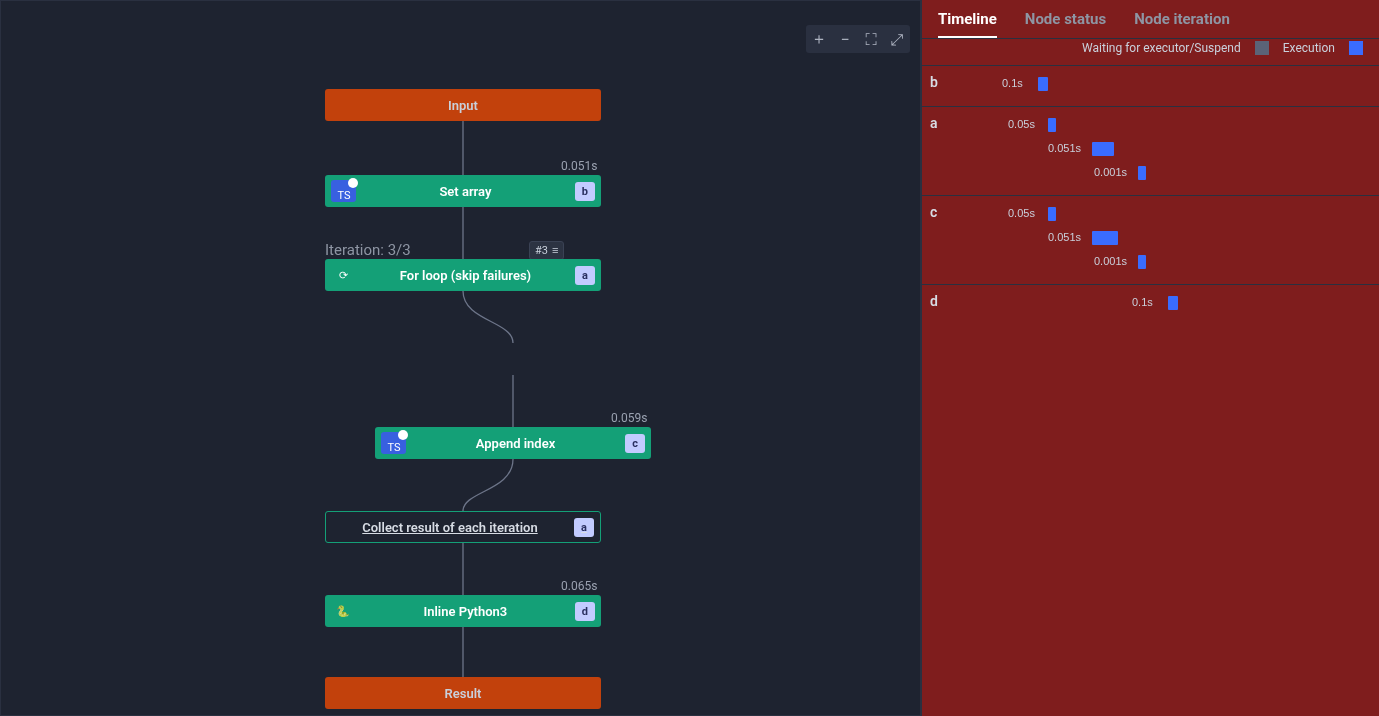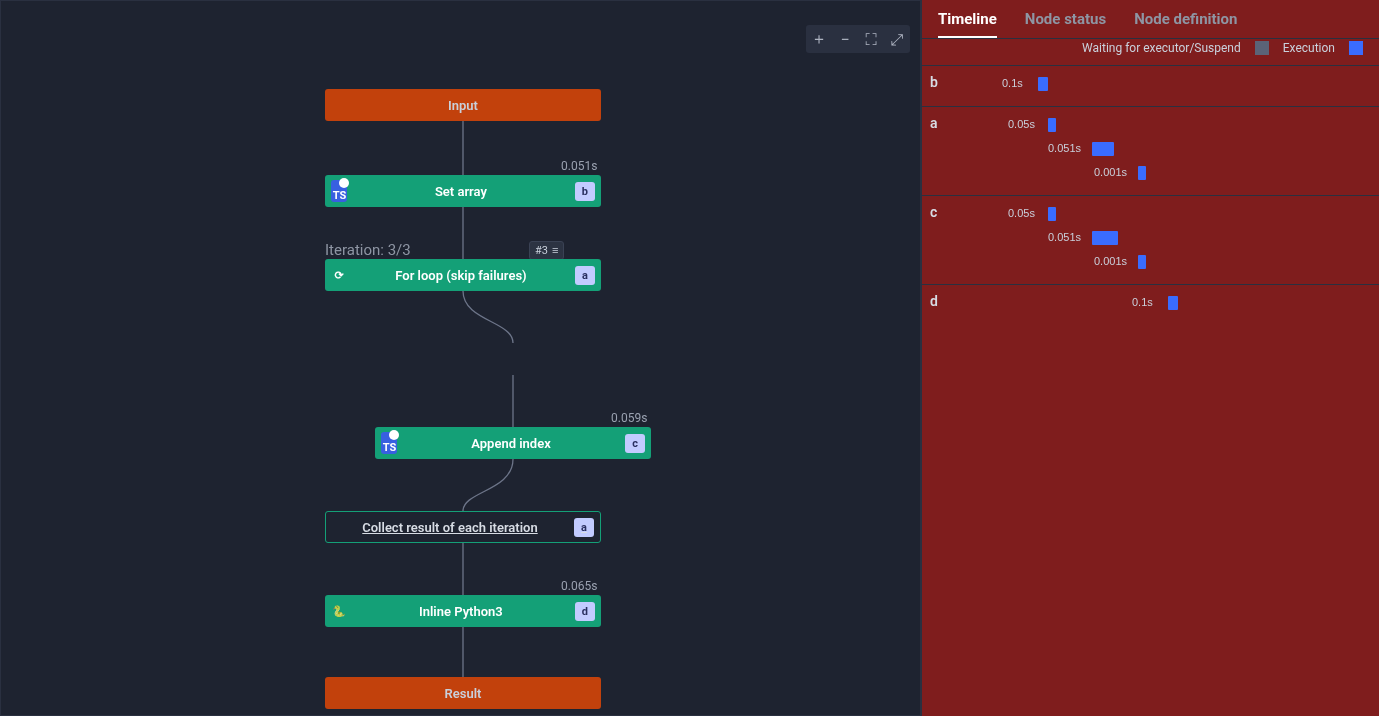--- a/index.html
+++ b/index.html
@@ -63,27 +63,27 @@
   color: #fff;
   justify-content: space-between;
   padding: 0 6px 0 6px;
 }
 .node.outline {
   background: transparent;
   border: 1px solid #14a077;
   color: #d7dce4;
 }
 .node .icon-box {
-  width: 16px;
+  width: 25px;
   height: 22px;
   display: flex;
   align-items: center;
   justify-content: center;
   font-size: 11px;
-  font-weight: 700;
+  font-weight: 400;
 }
 .ts-icon {
   background: #3860e0;
   color: #fff;
   border-radius: 3px;
   position: relative;
   font-size: 8px;
   padding-top: 9px;
   padding-left: 1px;
 }
@@ -313,21 +313,21 @@
     <div class="node input" style="left:324px; top:676px">
       <span>Result</span>
     </div>
   </div>
 </div>
 
 <div class="side">
   <div class="tabs">
     <div class="tab active">Timeline</div>
     <div class="tab">Node status</div>
-    <div class="tab">Node definition</div>
+    <div class="tab">Node iteration</div>
   </div>
   <div class="legend">
     <span>Waiting for executor/Suspend</span>
     <span class="sw wait"></span>
     <span>Execution</span>
     <span class="sw exec"></span>
   </div>
   <div id="timeline-rows">
       <div class="trow"><span class="rlabel">b</span><div class="bars"><div class="barline">
             <span class="bartxt" style="left: 54px;">0.1s</span>

